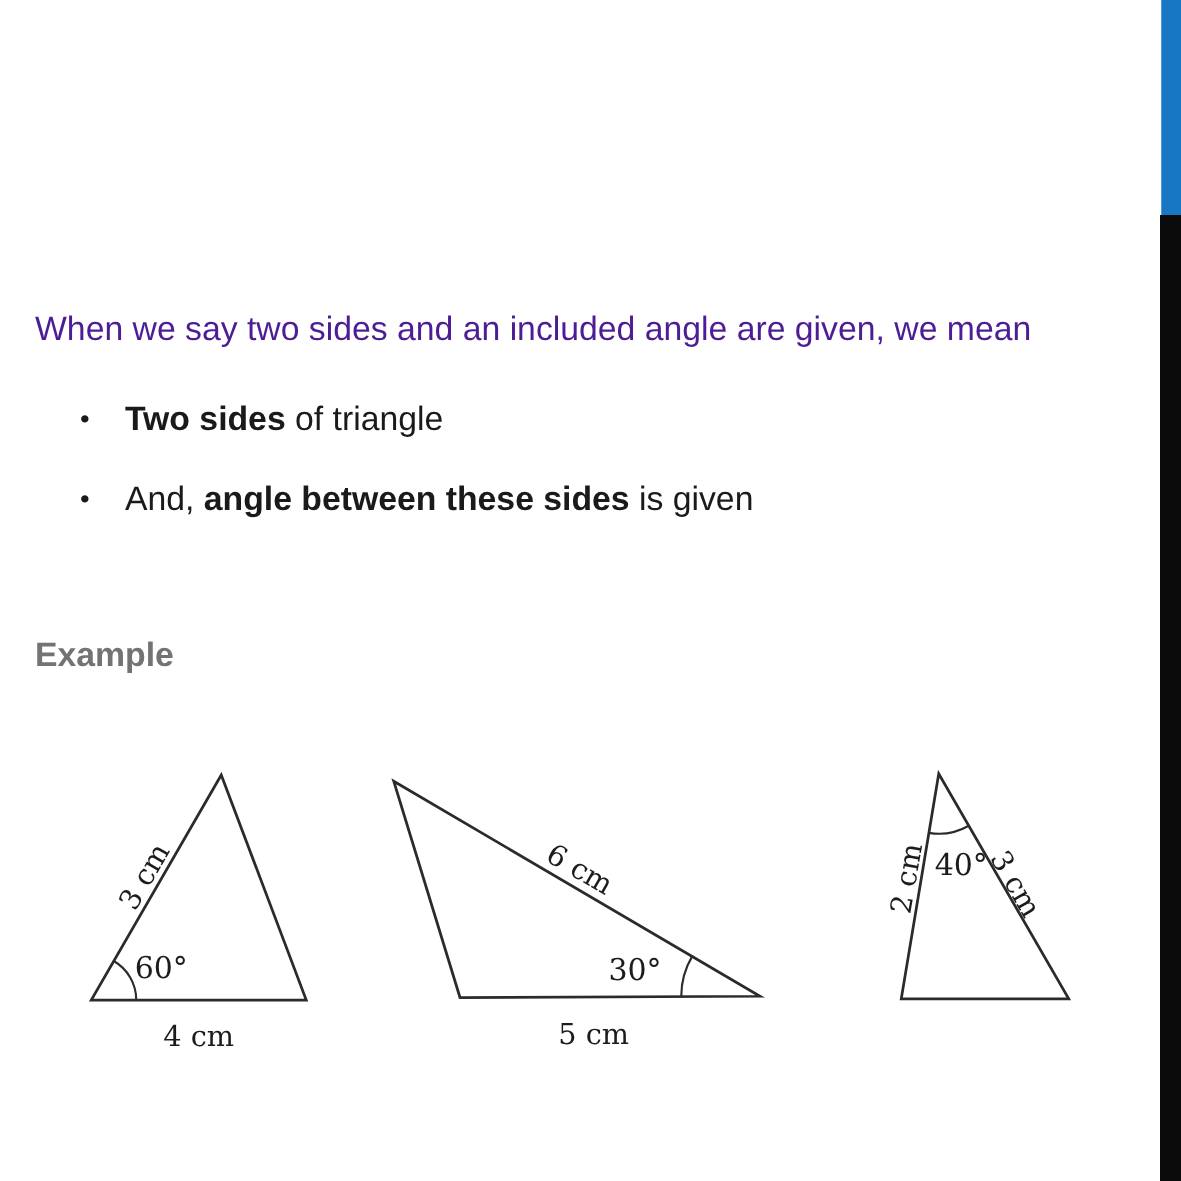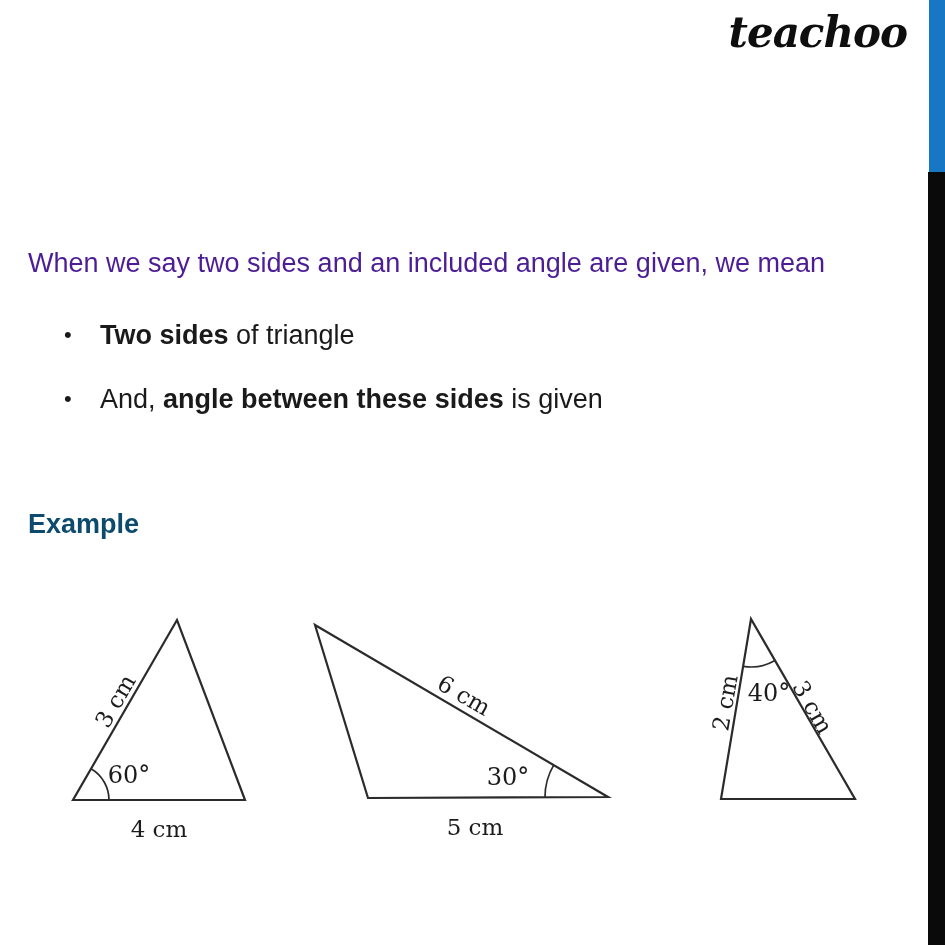--- a/index.html
+++ b/index.html
@@ -10,38 +10,37 @@
   .logo{position:absolute;top:8px;right:38px;color:#0e0e0e;
         font-family:"DejaVu Serif",serif;font-style:italic;font-weight:bold;
         font-size:42px;letter-spacing:-1px;}
   .title{position:absolute;left:28px;top:38px;width:880px;color:#1b76c5;
          font-weight:bold;font-size:38px;line-height:67px;letter-spacing:-0.5px;}
   .intro{position:absolute;left:28px;top:248px;width:880px;color:#4c1d95;font-size:27px;}
   .bullet{position:absolute;left:64px;width:820px;color:#1a1a1a;font-size:27px;}
   .bullet.b1{top:320px;}
   .bullet.b2{top:384px;}
   .bullet-dot{display:inline-block;width:36px;font-size:22px;vertical-align:2px;color:#1a1a1a;}
-  .example{position:absolute;left:28px;top:509px;color:#0c4a6e;font-weight:bold;font-size:27px;}
+  .example{position:absolute;left:28px;top:509px;color:#737373;font-weight:bold;font-size:27px;}
   .bold{font-weight:bold;}
   svg.diagram{position:absolute;left:0;top:0;}
   .tri{fill:none;stroke:#2b2b2b;stroke-width:2.2;stroke-linejoin:miter;}
   .arc{fill:none;stroke:#2b2b2b;stroke-width:1.7;}
   .lbl{font-family:"DejaVu Serif",serif;fill:#1c1c1c;font-size:23px;
        text-anchor:middle;dominant-baseline:middle;}
   .lbl-angle{font-size:24px;}
 </style>
 </head>
 <body>
 
 <div class="slide">
 
   <div class="bar-blue"></div>
   <div class="bar-black"></div>
 
-  <div class="logo">teachoo</div>
 
   <div class="title">
   </div>
 
   <div class="intro">When we say two sides and an included angle are given, we mean</div>
 
   <div class="bullet b2">
     <span class="bullet-dot">•</span><span>And, </span><span class="bold">angle between these sides</span><span> is given</span>
   </div>
 

